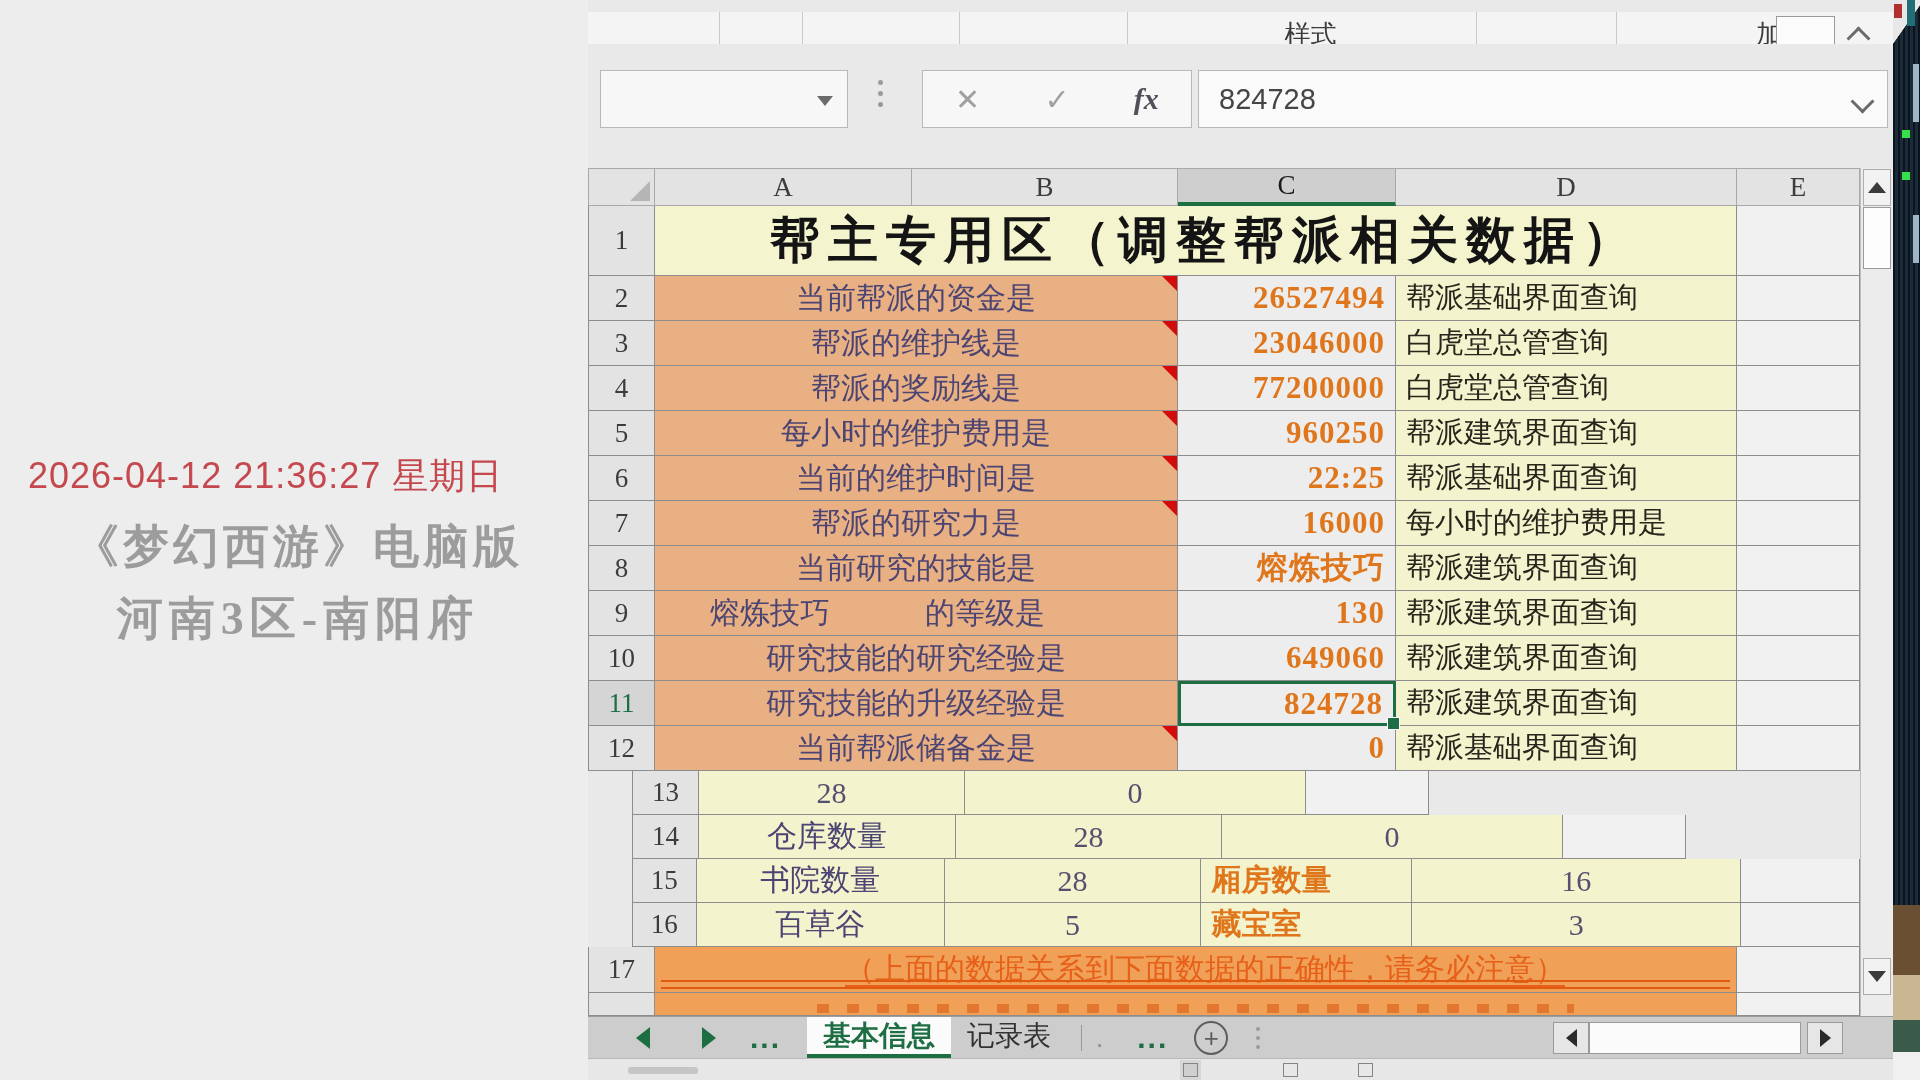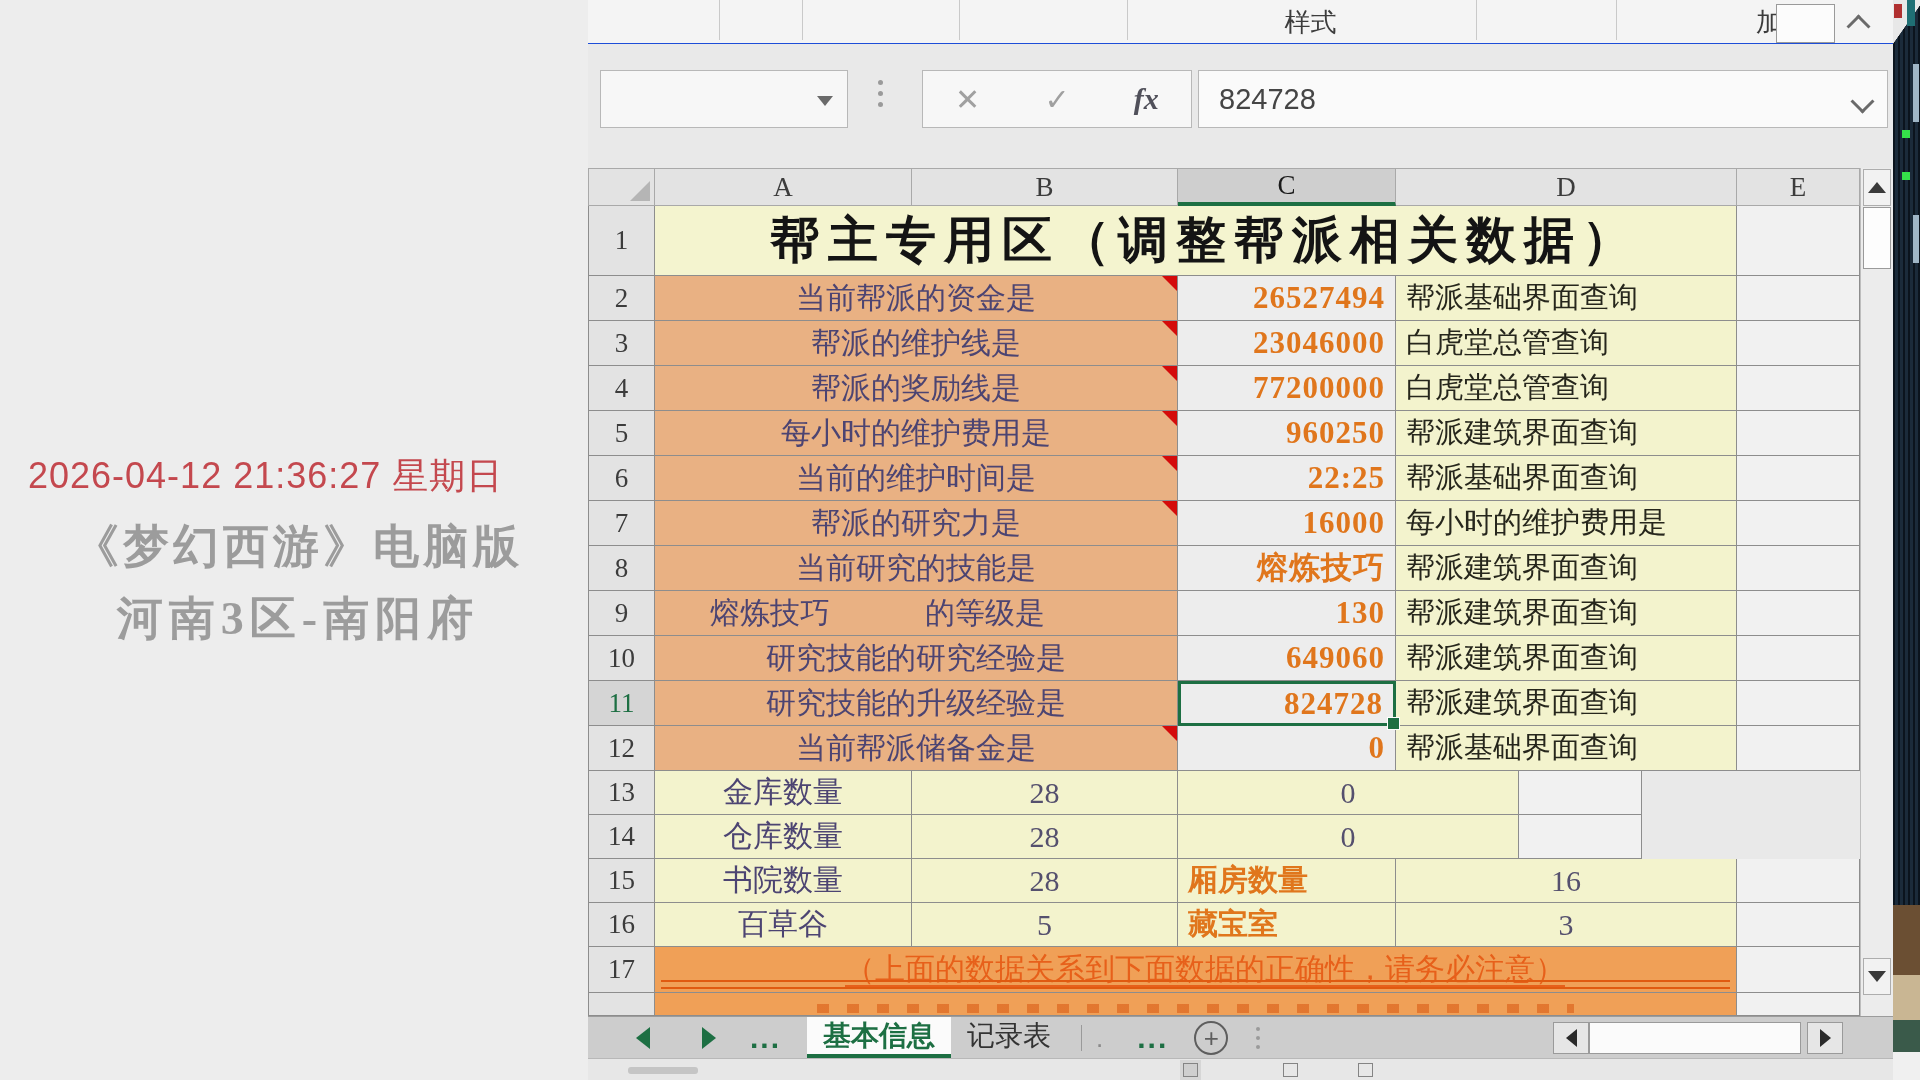--- a/index.html
+++ b/index.html
@@ -7,21 +7,21 @@
          font-family:"Liberation Sans",sans-serif;}
   
   .left-panel{position:absolute;left:4px;top:0;width:588px;height:1080px;background:#ededed;}
   .lp-date{position:absolute;left:24px;top:452px;font-size:36px;color:#c4484e;letter-spacing:1px;white-space:nowrap;}
   .lp-game{position:absolute;left:0;top:516px;width:588px;text-align:center;font-family:"Liberation Serif","DejaVu Serif",serif;
            font-weight:bold;font-size:46px;color:#9c9c9c;letter-spacing:4px;white-space:nowrap;}
   .lp-server{position:absolute;left:0;top:588px;width:588px;text-align:center;font-family:"Liberation Serif","DejaVu Serif",serif;
            font-weight:bold;font-size:46px;color:#9c9c9c;letter-spacing:6px;white-space:nowrap;}
   
   .excel{position:absolute;left:588px;top:0;width:1305px;height:1080px;background:#e9e9e9;}
-  .ribbon{position:absolute;left:0;top:0;width:1305px;height:43px;background:#f4f4f4;border-bottom:1px solid #1d4ed8;}
+  .ribbon{position:absolute;left:0;top:12px;width:1305px;height:43px;background:#f4f4f4;border-bottom:1px solid #1d4ed8;}
   .rsep{position:absolute;top:0;width:1px;height:40px;background:#c9c9c9;}
   .rlabel{position:absolute;left:650px;top:5px;width:145px;text-align:center;font-size:26px;color:#3c3c3c;}
   .raddin{position:absolute;left:1168px;top:5px;font-size:26px;color:#3c3c3c;}
   .rbox{position:absolute;left:1188px;top:4px;width:57px;height:37px;background:#fcfcfc;border:1px solid #9a9a9a;}
   .chev{display:inline-block;width:14px;height:14px;border-top:3px solid #6a6a6a;border-left:3px solid #6a6a6a;}
   .chev.up{transform:rotate(45deg);}
   .chev.down{transform:rotate(225deg);}
   .rchev{position:absolute;left:1262px;top:18px;}
   
   .fbar{position:absolute;left:0;top:44px;width:1305px;height:98px;background:#e9e9e9;}
@@ -40,21 +40,21 @@
   
   .grid{position:absolute;left:0;top:168px;width:1272px;font-family:"Liberation Serif","DejaVu Serif",serif;}
   .hrow{display:flex;height:38px;}
   .hcell{box-sizing:border-box;border:1px solid #a9a9a9;border-left:none;background:#e3e3e3;display:flex;align-items:center;justify-content:center;
          font-size:27px;color:#3c3c3c;position:relative;}
   .hcell.corner{border-left:1px solid #a9a9a9;}
   .corner-tri{position:absolute;right:4px;bottom:4px;width:0;height:0;border-bottom:20px solid #b5b5b5;border-left:20px solid transparent;}
   .hcell.selcol{background:#cfcfcf;border-bottom:4px solid #1d6f43;color:#1a1a1a;}
   .w-g{width:67px;}.w-a{width:257px;}.w-b{width:266px;}.w-c{width:218px;}.w-d{width:341px;}.w-e{width:123px;}.w-ab{width:523px;}.w-ad{width:1082px;padding-left:19px;}
   .g-row{display:flex;}
-  .h70{height:70px;}.h45{height:45px;}.h44{height:44px;}.h46{height:46px;}.h23{height:23px;}
+  .h70{height:70px;}.h45{height:45px;}.h44{height:44px;margin-left:44px;}.h46{height:46px;}.h23{height:23px;}
   .cell{box-sizing:border-box;border-right:1px solid #8d8d8d;border-bottom:1px solid #8d8d8d;display:flex;align-items:center;position:relative;}
   .gutter{border-left:1px solid #8d8d8d;background:#e3e3e3;justify-content:center;font-size:27px;color:#3c3c3c;}
   .gutter.sel-gutter{background:#d5d5d5;color:#1d6f43;}
   .title-cell{background:#f4f4cf;justify-content:center;font-weight:bold;font-size:50px;color:#141414;letter-spacing:8px;white-space:nowrap;}
   .e-cell{background:#f1f1f1;}
   .label-cell{background:#e9b183;justify-content:center;font-size:30px;color:#4c4472;white-space:nowrap;}
   .label-cell.split{justify-content:flex-start;padding-left:55px;gap:95px;}
   .label-cell.comment::after{content:'';position:absolute;top:0;right:0;width:0;height:0;border-top:15px solid #d40b0b;border-left:15px solid transparent;}
   .value-cell{background:#ededed;justify-content:flex-end;padding-right:10px;font-size:31px;font-weight:bold;color:#e0761c;letter-spacing:1px;}
   .value-cell.sel{border:3px solid #1d6f43;z-index:4;}
@@ -370,23 +370,20 @@
             </div>
     <div class="cell e-cell w-e"></div>
   </div>
 </div>
 
       <div id="fac-rows">
   <div class="g-row h44">
     <div class="cell gutter w-g">
               <span class="gnum">13</span>
             </div>
-    <div class="cell fac-a w-a">
-              <span class="fa">金库数量</span>
-            </div>
     <div class="cell fac-b w-b">
               <span class="fb">28</span>
             </div>
     <div class="cell fac-d w-d">
               <span class="fd">0</span>
             </div>
     <div class="cell e-cell w-e"></div>
   </div>
 
   <div class="g-row h44">

